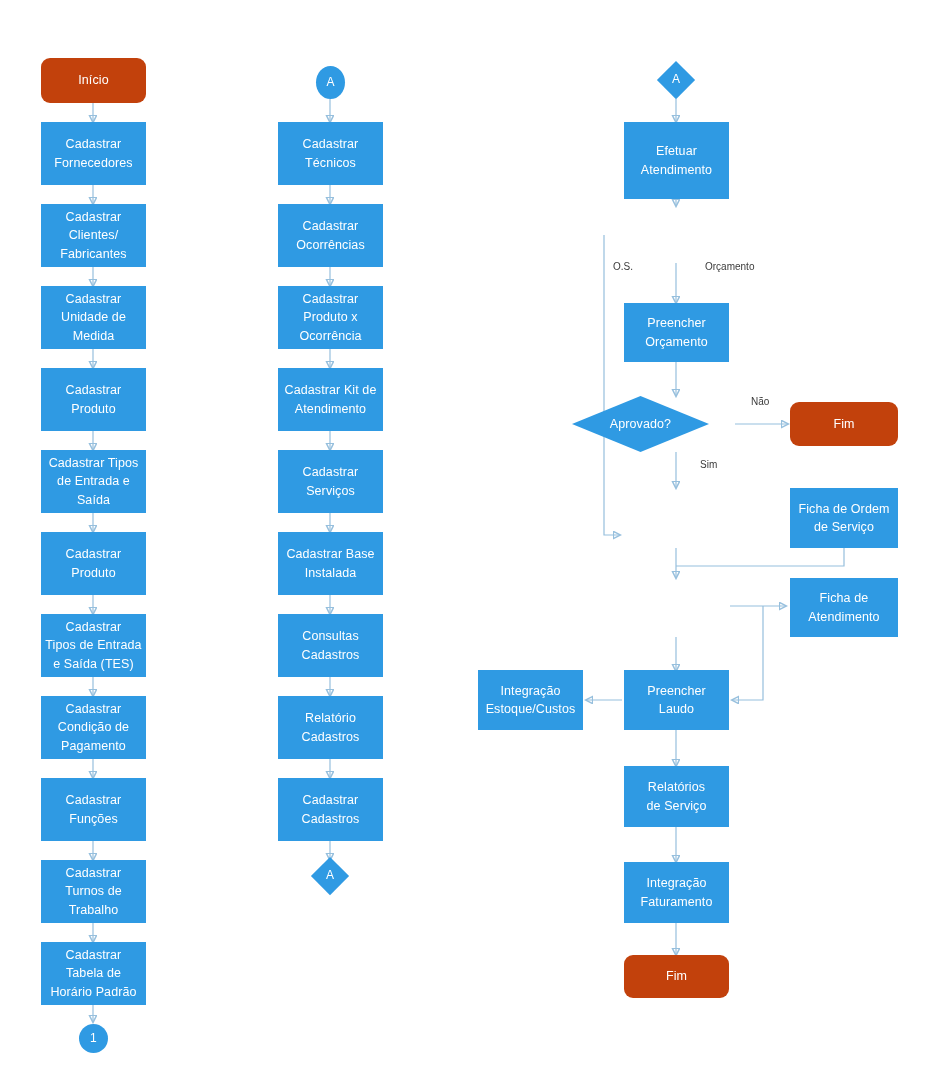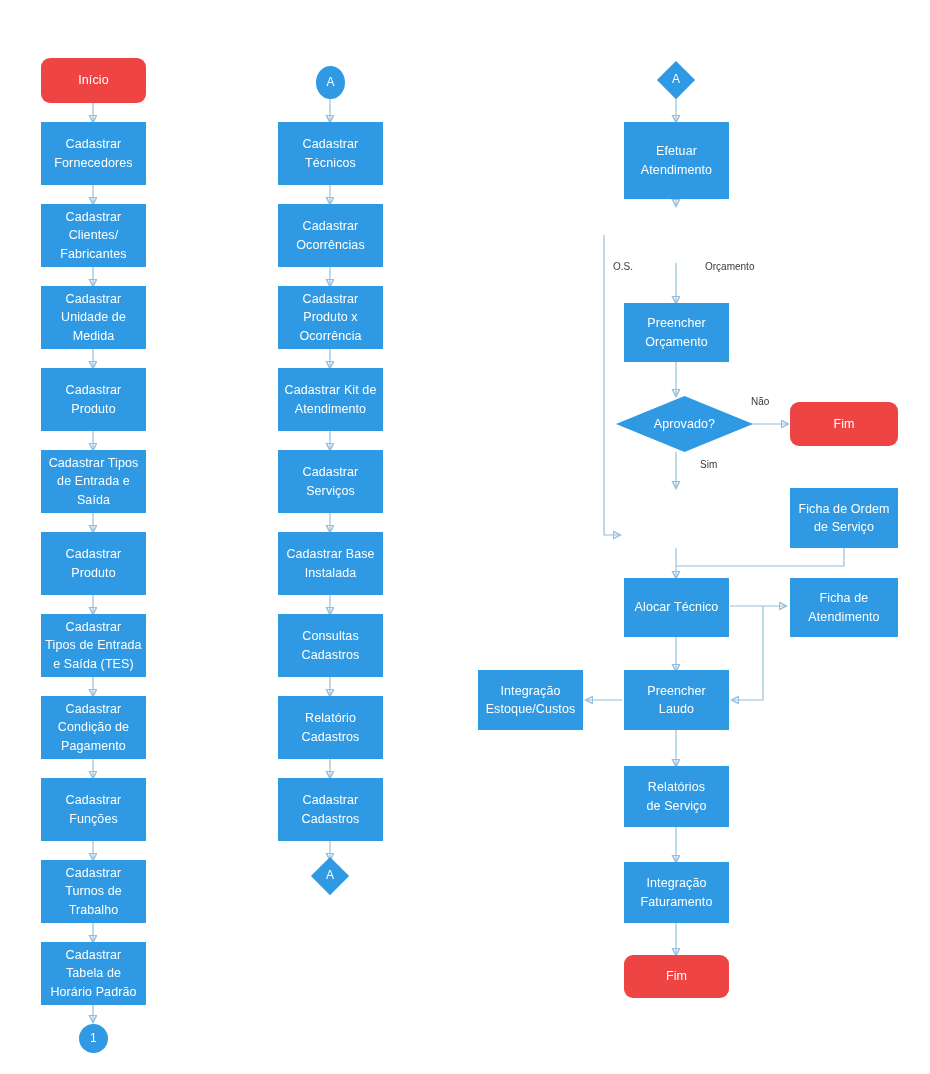--- a/index.html
+++ b/index.html
@@ -29,21 +29,21 @@
     font-size: 12.5px;
     line-height: 1.45;
     padding: 2px 4px;
     z-index: 3;
     letter-spacing: 0.1px;
   }
   .node.process {
     background: #2f9ae3;
   }
   .node.terminator {
-    background: #ef4444;
+    background: #c2410c;
     border-radius: 9px;
   }
   .node.connector-circle {
     background: #2f9ae3;
     border-radius: 50%;
     font-size: 12px;
   }
   .node.connector-diamond {
     background: transparent;
     font-size: 12px;
@@ -274,33 +274,30 @@
     <span class="label">A</span>
   </div>
   <div class="node process" style="left:624px;top:122px;width:105px;height:77px;">
     <span class="label">Efetuar
 Atendimento</span>
   </div>
   <div class="node process" style="left:624px;top:303px;width:105px;height:59px;">
     <span class="label">Preencher
 Orçamento</span>
   </div>
-  <div class="node decision" style="left:616px;top:396px;width:137px;height:56px;justify-content:center;">
+  <div class="node decision" style="left:572px;top:396px;width:137px;height:56px;justify-content:center;">
     <span class="dec-shape"></span>
     <span class="label">Aprovado?</span>
   </div>
   <div class="node terminator" style="left:790px;top:402px;width:108px;height:44px;">
     <span class="label">Fim</span>
   </div>
   <div class="node process" style="left:790px;top:488px;width:108px;height:60px;">
     <span class="label">Ficha de Ordem
 de Serviço</span>
-  </div>
-  <div class="node process" style="left:624px;top:578px;width:105px;height:59px;">
-    <span class="label">Alocar Técnico</span>
   </div>
   <div class="node process" style="left:790px;top:578px;width:108px;height:59px;">
     <span class="label">Ficha de
 Atendimento</span>
   </div>
   <div class="node process" style="left:478px;top:670px;width:105px;height:60px;">
     <span class="label">Integração
 Estoque/Custos</span>
   </div>
   <div class="node process" style="left:624px;top:670px;width:105px;height:60px;">

